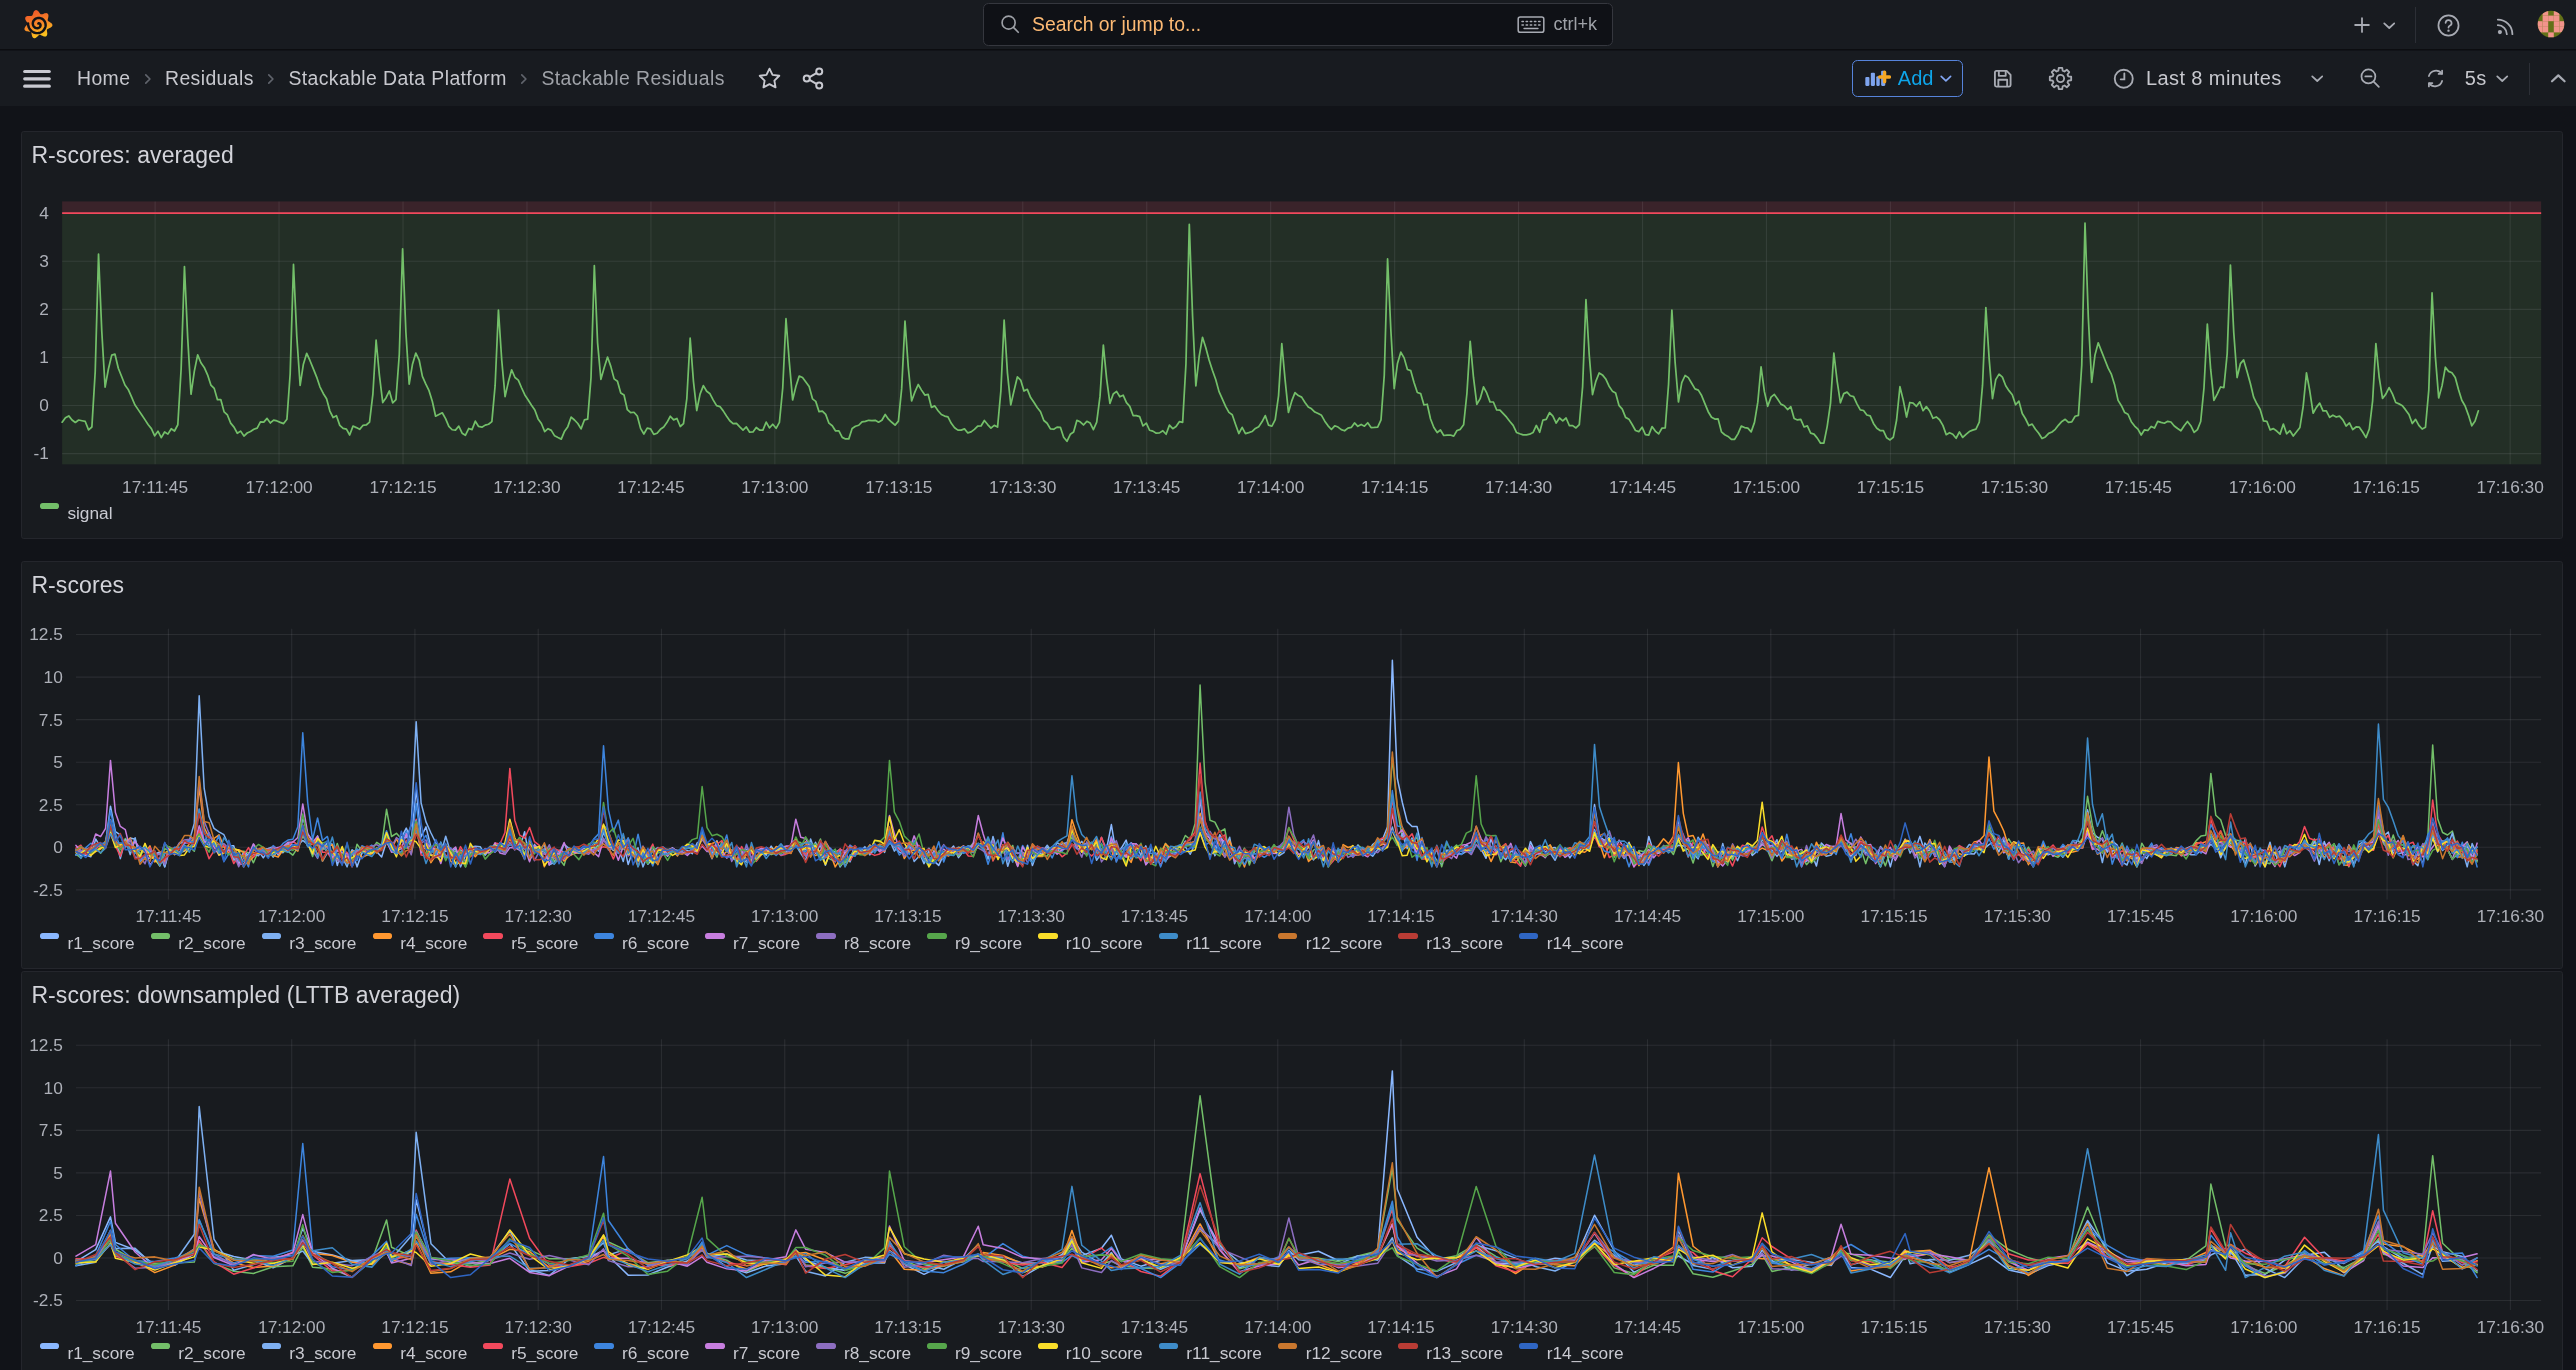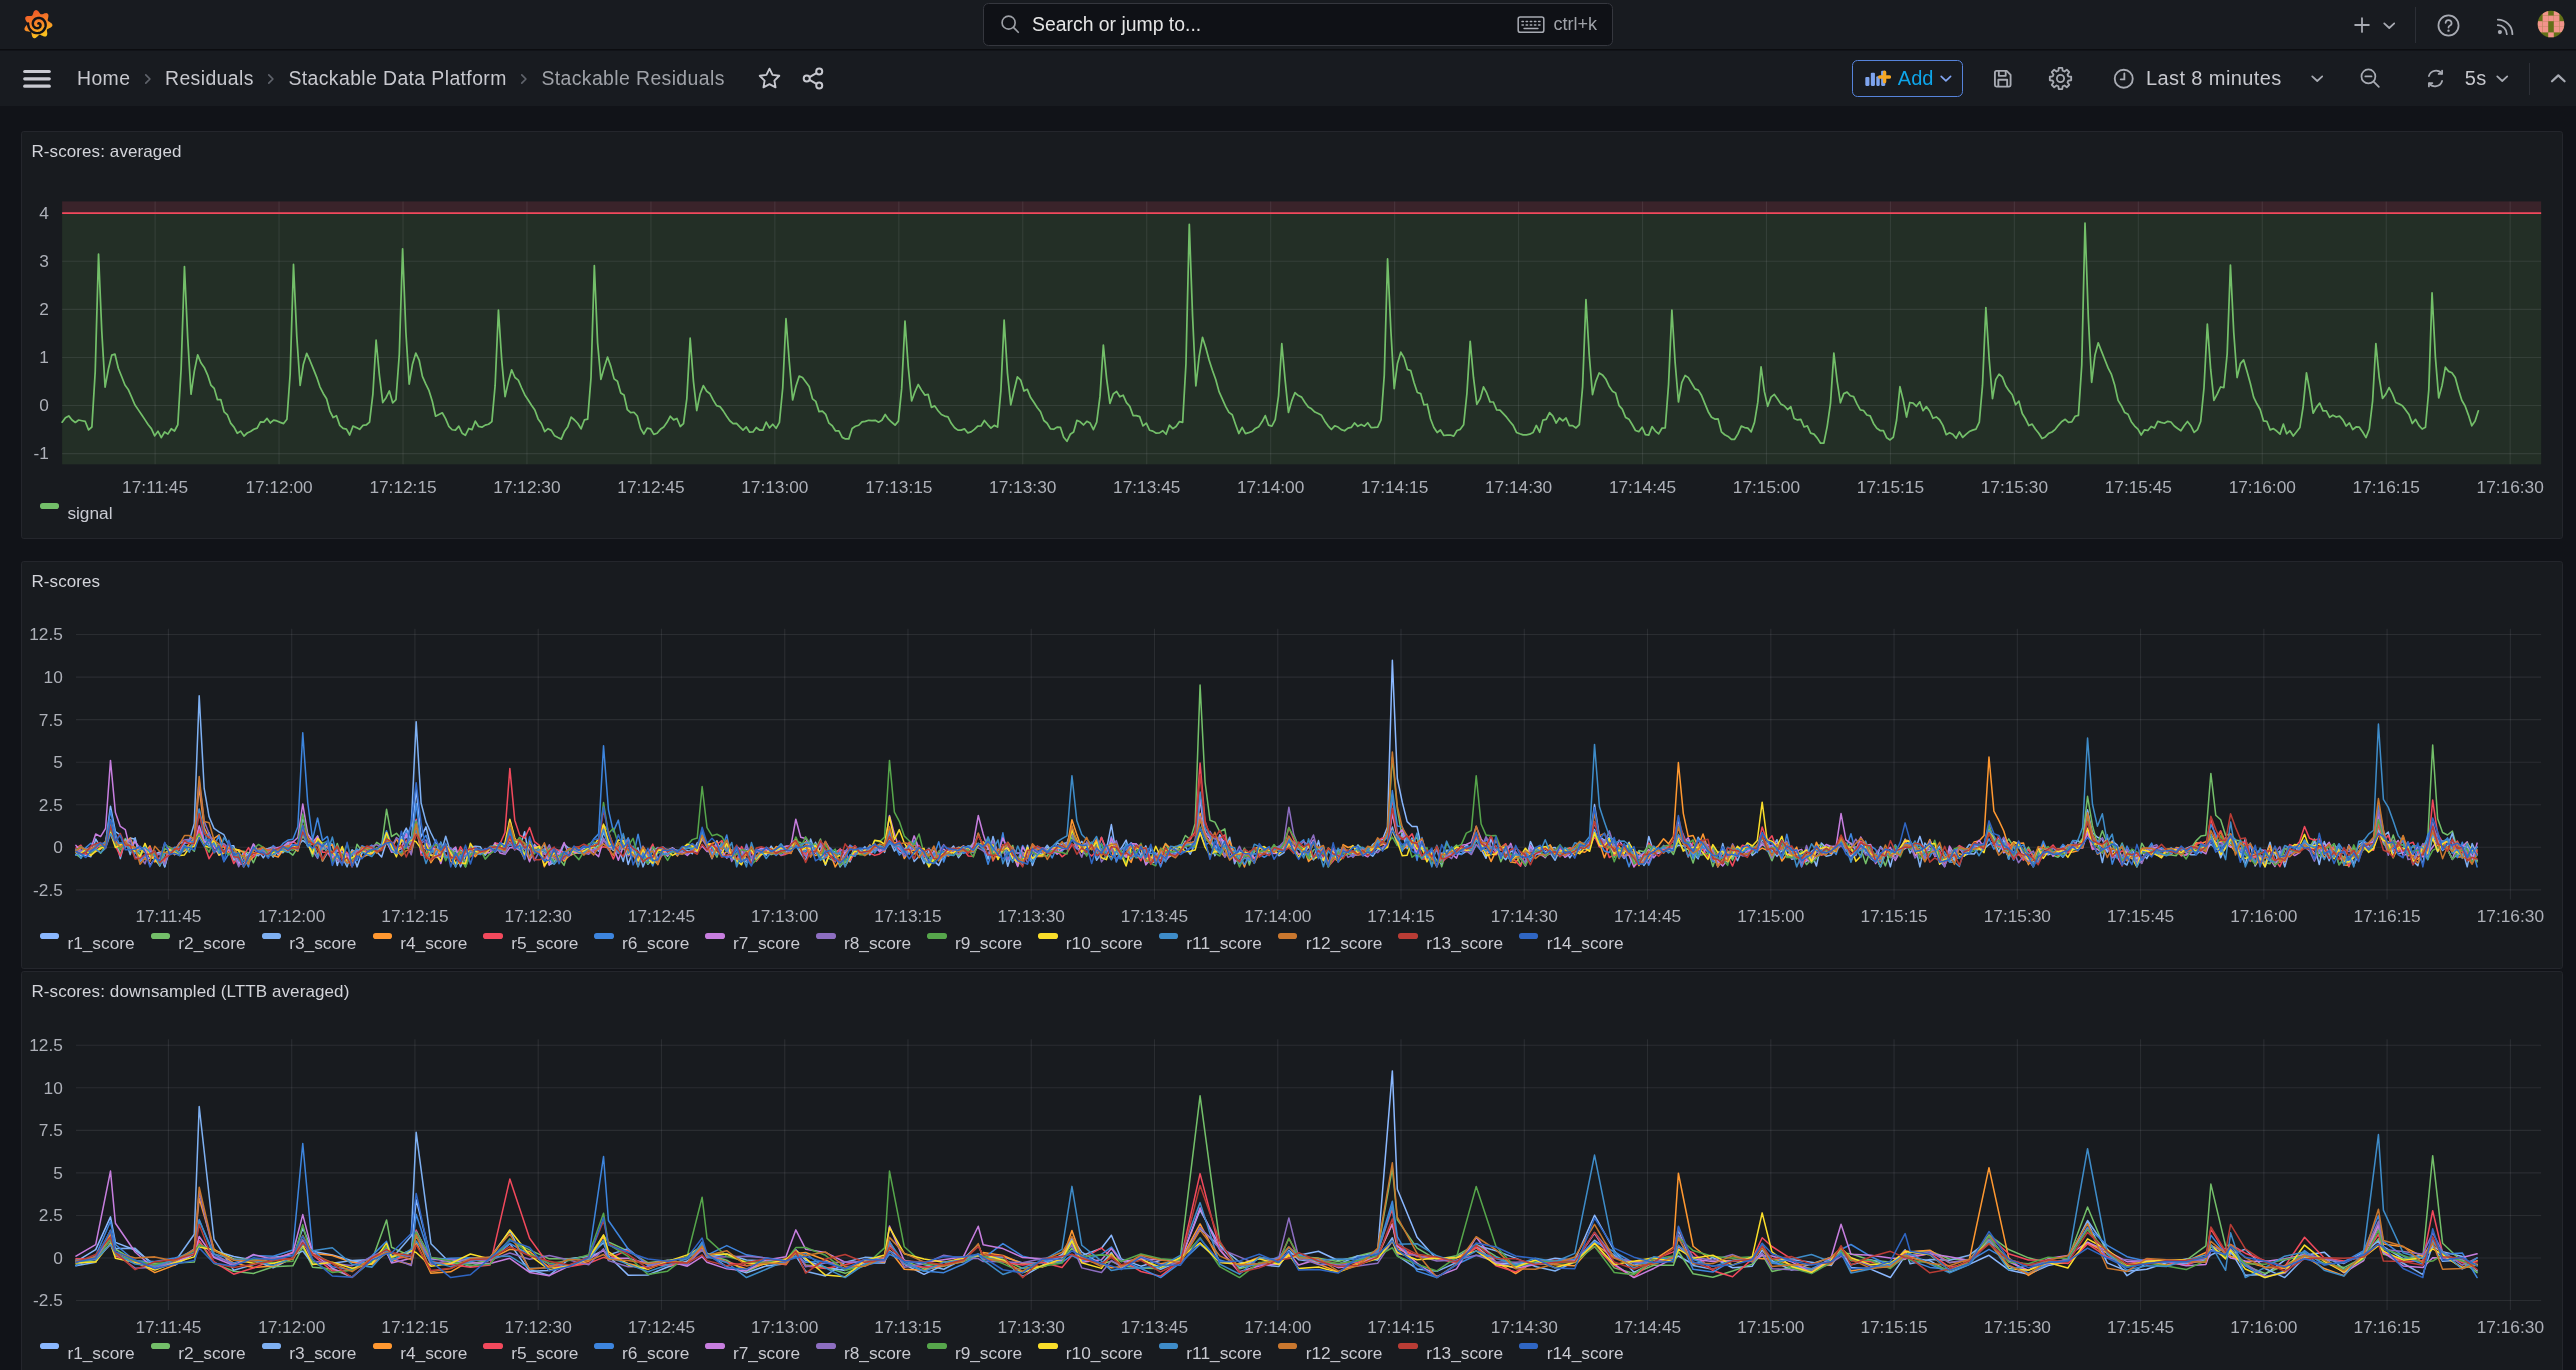--- a/index.html
+++ b/index.html
@@ -3,21 +3,21 @@
 * { margin:0; padding:0; box-sizing:border-box; }
 html,body { width:2576px; height:1371px; background:#111318; overflow:hidden;
   font-family:"Liberation Sans", sans-serif; }
 .abs { position:absolute; }
 #root { position:relative; width:2576px; height:1371px; background:#111318; }
 .nav1 { position:absolute; left:0; top:0; width:2576px; height:50px; background:#181B20;
   border-bottom:1.4px solid #0C0D10; }
 .nav2 { position:absolute; left:0; top:51px; width:2576px; height:55px; background:#181B20;padding-left:25px; }
 .panel { position:absolute; left:21.4px; width:2542px; height:408px; background:#181B1F;
   border:0.7px solid #24262C; border-radius:2.8px; }
-.ptitle { position:absolute; left:9px; top:10.4px; font-size:17px; font-weight:500;
+.ptitle { position:absolute; left:9px; top:10.4px; font-size:23px; font-weight:500;
   color:#D3D4DA; letter-spacing:0.1px; }
 .legend { position:absolute; left:17.3px; display:flex; align-items:center; gap:16px; }
 .li { display:flex; align-items:flex-start; gap:8.3px; }
 .sw { width:19.4px; height:5.5px; border-radius:2.8px; display:inline-block; }
 .lt { font-size:17.3px; color:#C9CAD1; }
 .searchbox { position:absolute; left:983px; top:2.8px; width:630px; height:43px;
   background:#0F1116; border:1px solid #35373E; border-radius:5.5px;
   display:flex; align-items:center; padding:0 15px; }
 .crumbtxt { font-size:19.4px; color:#C7C8CE; letter-spacing:0.4px; }
 .dim { color:#9FA2A8; }
@@ -35,21 +35,21 @@
             </linearGradient>
           </defs>
           <path d="M22.0 2.9 L22.8 3.8 L23.6 4.7 L24.3 5.7 L24.9 6.5 L25.5 7.2 L26.1 7.6 L26.8 7.8 L27.5 7.8 L28.4 7.6 L29.4 7.2 L30.5 6.8 L31.6 6.4 L32.8 6.1 L34.0 6.0 L35.0 6.2 L35.9 6.6 L36.6 7.2 L37.1 8.1 L37.3 9.1 L37.3 10.3 L37.2 11.5 L36.9 12.7 L36.6 13.8 L36.3 14.8 L36.2 15.7 L36.2 16.4 L36.5 17.1 L36.9 17.6 L37.7 18.2 L38.6 18.7 L39.6 19.3 L40.6 20.0 L41.5 20.7 L42.3 21.6 L42.9 22.5 L43.1 23.4 L43.1 24.4 L42.7 25.3 L42.0 26.1 L41.1 26.9 L40.1 27.5 L39.0 28.0 L37.9 28.5 L36.9 28.9 L36.2 29.3 L35.6 29.8 L35.3 30.4 L35.1 31.2 L35.1 32.1 L35.3 33.1 L35.4 34.2 L35.6 35.5 L35.6 36.7 L35.4 37.8 L35.0 38.8 L34.4 39.6 L33.7 40.2 L32.7 40.4 L31.6 40.4 L30.5 40.2 L29.4 39.7 L28.3 39.2 L27.2 38.7 L26.3 38.2 L25.5 37.8 L24.8 37.7 L24.1 37.8 L23.4 38.2 L22.7 38.7 L22.0 39.5 L21.2 40.3 L20.3 41.2 L19.4 41.9 L18.4 42.5 L17.4 42.9 L16.4 42.9 L15.5 42.6 L14.7 42.1 L14.0 41.2 L13.5 40.2 L13.1 39.0 L12.8 37.8 L12.6 36.7 L12.4 35.6 L12.2 34.8 L11.8 34.1 L11.3 33.7 L10.6 33.4 L9.8 33.2 L8.7 33.1 L7.6 33.0 L6.3 32.8 L5.2 32.6 L4.1 32.1 L3.2 31.6 L2.5 30.8 L2.2 29.9 L2.1 29.0 L2.4 27.9 L2.9 26.9 L3.5 25.8 L4.3 24.9 L5.1 24.0 L5.8 23.2 L6.3 22.5 L6.6 21.8 L6.6 21.1 L6.4 20.4 L6.0 19.6 L5.4 18.7 L4.8 17.8 L4.2 16.7 L3.6 15.6 L3.3 14.5 L3.2 13.4 L3.4 12.5 L3.8 11.6 L4.6 11.0 L5.5 10.5 L6.7 10.3 L7.9 10.2 L9.1 10.2 L10.3 10.2 L11.3 10.3 L12.2 10.2 L12.9 10.0 L13.5 9.6 L13.9 9.0 L14.3 8.2 L14.6 7.2 L15.0 6.1 L15.4 4.9 L15.9 3.8 L16.6 2.9 L17.4 2.1 L18.2 1.7 L19.2 1.5 L20.1 1.7 L21.1 2.2 L22.0 2.9 Z" fill="url(#glog)"></path>
           <path d="M22.5 21.2 L22.8 21.0 L23.1 21.0 L23.5 20.9 L23.8 21.0 L24.1 21.1 L24.5 21.3 L24.8 21.6 L25.0 21.9 L25.3 22.2 L25.5 22.6 L25.6 23.0 L25.7 23.5 L25.7 24.0 L25.6 24.5 L25.5 25.0 L25.3 25.5 L25.0 26.0 L24.6 26.5 L24.2 26.9 L23.7 27.3 L23.2 27.6 L22.5 27.9 L21.9 28.1 L21.2 28.2 L20.5 28.2 L19.8 28.1 L19.0 27.9 L18.3 27.7 L17.6 27.3 L17.0 26.8 L16.4 26.3 L15.8 25.7 L15.4 24.9 L15.0 24.2 L14.7 23.3 L14.5 22.4 L14.4 21.5 L14.4 20.6 L14.6 19.6 L14.9 18.7 L15.2 17.8 L15.8 16.9 L16.4 16.1 L17.1 15.4 L17.9 14.7 L18.8 14.1 L19.8 13.7 L20.9 13.4 L22.0 13.2 L23.1 13.1 L24.3 13.1 L25.4 13.4 L26.5 13.7 L27.6 14.2 L28.7 14.8 L29.7 15.6 L30.5 16.5 L31.3 17.5 L32.0 18.6 L32.5 19.8 L32.9 21.0 L33.1 22.4 L33.2 23.7 L33.1 25.1 L32.8 26.4 L32.4 27.7 L31.8 29.0 L31.0 30.2 L30.1 31.4 L29.1 32.4 L27.9 33.3 L26.7 34.0 L25.3 34.6 L23.8 35.1 L22.3 35.3 L20.8 35.4 L19.2 35.3 L17.6 35.0 L16.1 34.5 L14.7 33.8 L13.3 32.9 L12.0 31.9 L10.9 30.7 L9.8 29.4 L9.0 27.9 L8.3 26.4 L7.8 24.7 L7.5 23.0 L7.5 21.2" fill="none" stroke="#111318" stroke-width="3.6" stroke-linecap="round"></path>
         </svg></div>
   <div class="searchbox">
     <svg width="22" height="22" viewBox="0 0 32 32" fill="none">
           <circle cx="14" cy="14" r="9.5" stroke="#9DA0A6" stroke-width="2.4"></circle>
           <path d="M21 21l7 7" stroke="#9DA0A6" stroke-width="2.4" stroke-linecap="round"></path>
         </svg>
-    <span style="font-size:19.4px; color:#e5e5e5; margin-left:11px; flex:1;">Search or jump to...</span>
+    <span style="font-size:19.4px; color:#fdba74; margin-left:11px; flex:1;">Search or jump to...</span>
     <svg width="28" height="19.4" viewBox="0 0 40 28" fill="none">
           <rect x="1.5" y="3" width="37" height="22" rx="3" stroke="#A8ABB3" stroke-width="2.2"></rect>
           <path d="M7 9.5h2M13 9.5h2M19 9.5h2M25 9.5h2M31 9.5h2M7 14.5h2M13 14.5h2M19 14.5h2M25 14.5h2M31 14.5h2M10 19.5h20" stroke="#A8ABB3" stroke-width="2.2" stroke-linecap="round"></path>
         </svg>
     <span style="font-size:18px; color:#9FA2A8; margin-left:8.3px;">ctrl+k</span>
   </div>
   <div class="abs row" style="left:2351px; top:0; height:50px; gap:9.7px;">
     <svg width="22" height="22" viewBox="0 0 32 32" fill="none" stroke="#A8ABB3" stroke-width="2.6" stroke-linecap="round">
           <path d="M16 6v20M6 16h20"></path>
         </svg>

